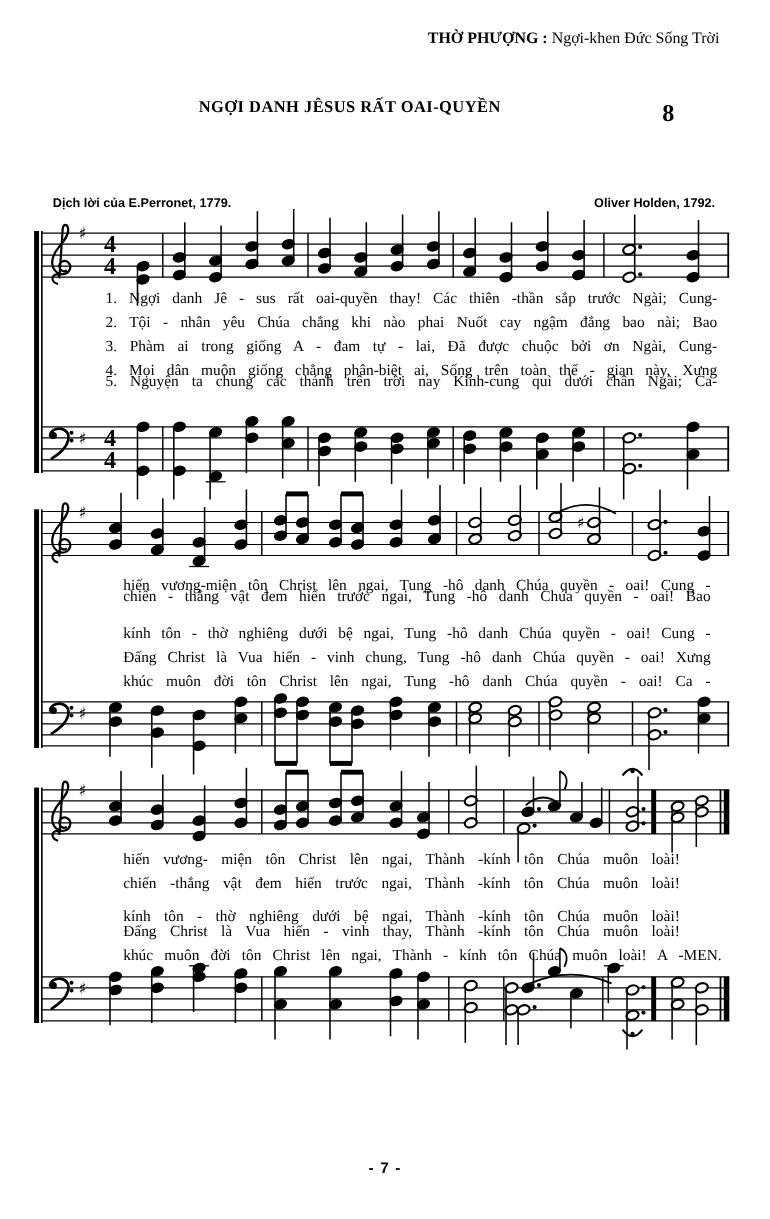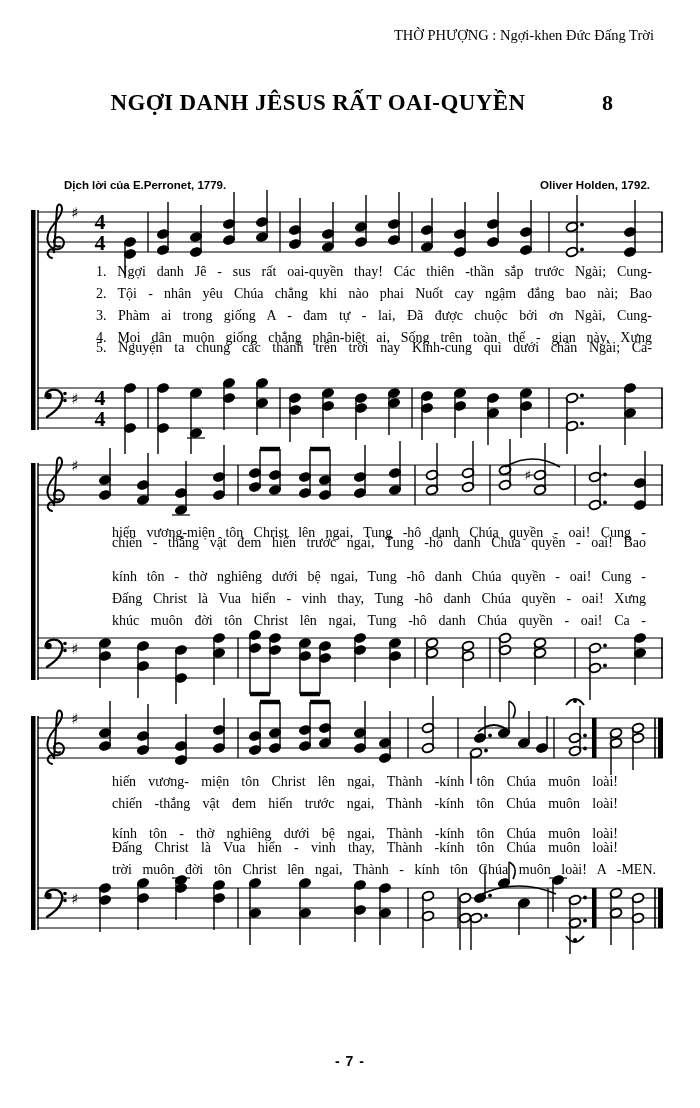--- a/index.html
+++ b/index.html
@@ -1,41 +1,41 @@
 <!DOCTYPE html>
 <html><head>
 <meta charset="utf-8">
 <style>
   html,body{margin:0;padding:0;}
   body{width:700px;height:1108px;background:#ffffff;position:relative;overflow:hidden;
        font-family:"Liberation Serif",serif;color:#000;}
   .abs{position:absolute;}
   .header{top:27px;right:46px;font-size:14.5px;white-space:nowrap;}
-  .header .cat{font-weight:normal;text-align:right;}
-  .title-row{top:90px;left:0;width:636px;text-align:center;font-size:23px;font-weight:bold;letter-spacing:.4px;}
+  .header .cat{font-weight:bold;text-align:right;}
+  .title-row{top:90px;left:0;width:636px;text-align:center;font-size:15px;font-weight:bold;letter-spacing:.4px;}
   .hymn-number{top:90px;left:602px;font-size:22px;font-weight:bold;}
   .credit{font-family:"Liberation Sans",sans-serif;font-weight:bold;font-size:11.5px;top:179px;white-space:nowrap;}
-  .credit.left{left:64px;}
+  .credit.left{left:48px;}
   .credit.right{right:50px;text-align:center;}
   .lyric{position:absolute;font-size:14px;line-height:20px;white-space:normal;
          text-align:justify;text-align-last:justify;}
   .sec1{left:96px;width:556px;}
   .sec2{left:112px;width:534px;}
   .sec3{left:112px;width:506px;}
   .sec3last{left:112px;width:544px;}
   .pageno{top:1053px;left:0;width:700px;text-align:center;
           font-family:"Liberation Sans",sans-serif;font-weight:bold;font-size:14px;letter-spacing:1px;}
   svg.sheet{position:absolute;left:0;top:0;}
 </style>
 </head>
 <body>
 
 <div class="abs header">
   <span class="cat">THỜ PHƯỢNG :</span>
-  <span>Ngợi-khen Đức Đấng Trời</span>
+  <span>Ngợi-khen Đức Sống Trời</span>
 </div>
 
 <div class="abs title-row">NGỢI DANH JÊSUS RẤT OAI-QUYỀN</div>
 <div class="abs hymn-number">8</div>
 
 <div class="abs credit left">Dịch lời của E.Perronet, 1779.</div>
 <div class="abs credit right">Oliver Holden, 1792.</div>
 
 <svg class="sheet" width="700" height="1108" viewBox="0 0 700 1108">
     <rect x="31" y="210" width="4.5" height="220" fill="#000"></rect>
@@ -460,22 +460,22 @@
 
 <div class="lyric sec1" style="top:262px">1. Ngợi danh Jê - sus rất oai-quyền thay! Các thiên -thần sắp trước Ngài; Cung-</div>
 <div class="lyric sec1" style="top:284px">2. Tội - nhân yêu Chúa chẳng khi nào phai Nuốt cay ngậm đắng bao nài; Bao</div>
 <div class="lyric sec1" style="top:306px">3. Phàm ai trong giống A - đam tự - lai, Đã được chuộc bởi ơn Ngài, Cung-</div>
 <div class="lyric sec1" style="top:328px">4. Mọi dân muôn giống chẳng phân-biệt ai, Sống trên toàn thế - gian này, Xưng</div>
 <div class="lyric sec1" style="top:338px">5. Nguyện ta chung các thánh trên trời nay Kính-cung quì dưới chân Ngài; Ca-</div>
 
 <div class="lyric sec2" style="top:523px">hiến vương-miện tôn Christ lên ngai, Tung -hô danh Chúa quyền - oai! Cung -</div>
 <div class="lyric sec2" style="top:533px">chiến - thắng vật đem hiến trước ngai, Tung -hô danh Chúa quyền - oai! Bao</div>
 <div class="lyric sec2" style="top:567px">kính tôn - thờ nghiêng dưới bệ ngai, Tung -hô danh Chúa quyền - oai! Cung -</div>
-<div class="lyric sec2" style="top:589px">Đấng Christ là Vua hiển - vinh thay, Tung -hô danh Chúa quyền - oai! Xưng</div>
+<div class="lyric sec2" style="top:589px">Đấng Christ là Vua hiển - vinh chung, Tung -hô danh Chúa quyền - oai! Xưng</div>
 <div class="lyric sec2" style="top:611px">khúc muôn đời tôn Christ lên ngai, Tung -hô danh Chúa quyền - oai! Ca -</div>
 
 <div class="lyric sec3" style="top:772px">hiến vương- miện tôn Christ lên ngai, Thành -kính tôn Chúa muôn loài!</div>
 <div class="lyric sec3" style="top:794px">chiến -thắng vật đem hiến trước ngai, Thành -kính tôn Chúa muôn loài!</div>
 <div class="lyric sec3" style="top:824px">kính tôn - thờ nghiêng dưới bệ ngai, Thành -kính tôn Chúa muôn loài!</div>
 <div class="lyric sec3" style="top:838px">Đấng Christ là Vua hiển - vinh thay, Thành -kính tôn Chúa muôn loài!</div>
-<div class="lyric sec3last" style="top:860px">trời muôn đời tôn Christ lên ngai, Thành - kính tôn Chúa muôn loài! A -MEN.</div>
+<div class="lyric sec3last" style="top:860px">khúc muôn đời tôn Christ lên ngai, Thành - kính tôn Chúa muôn loài! A -MEN.</div>
 
 <div class="abs pageno">- 7 -</div>
 
 </body></html>

